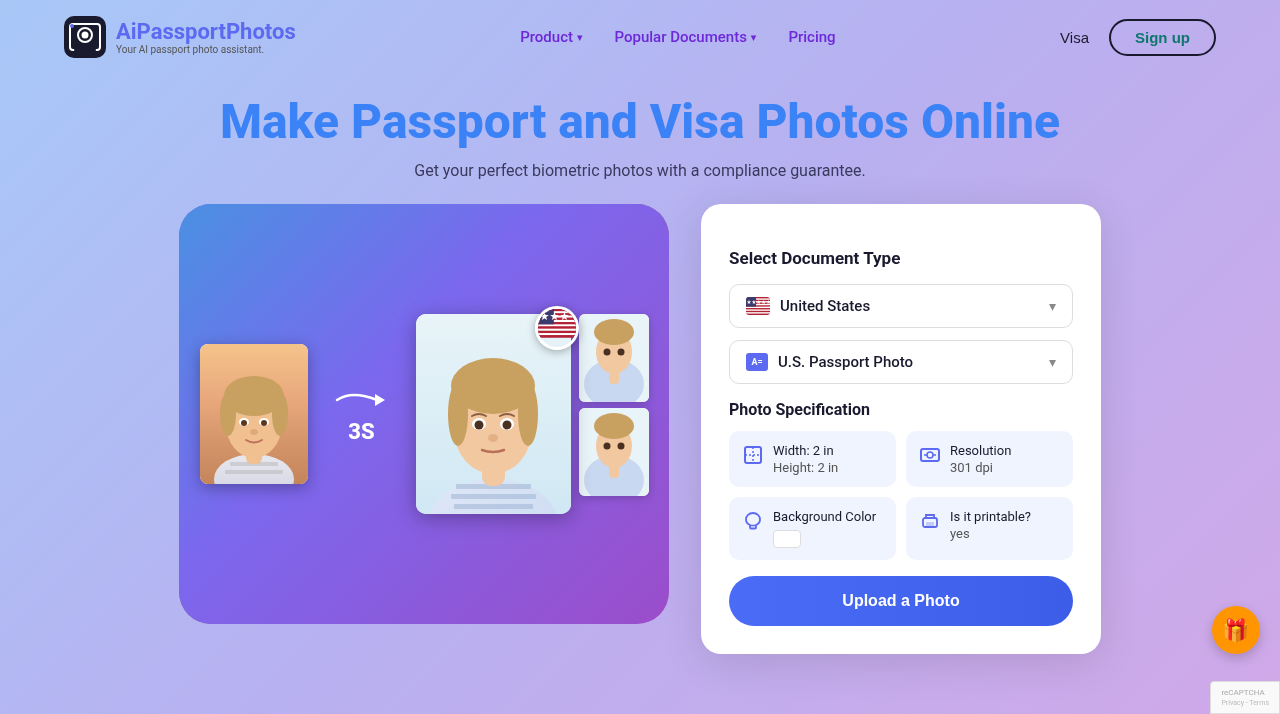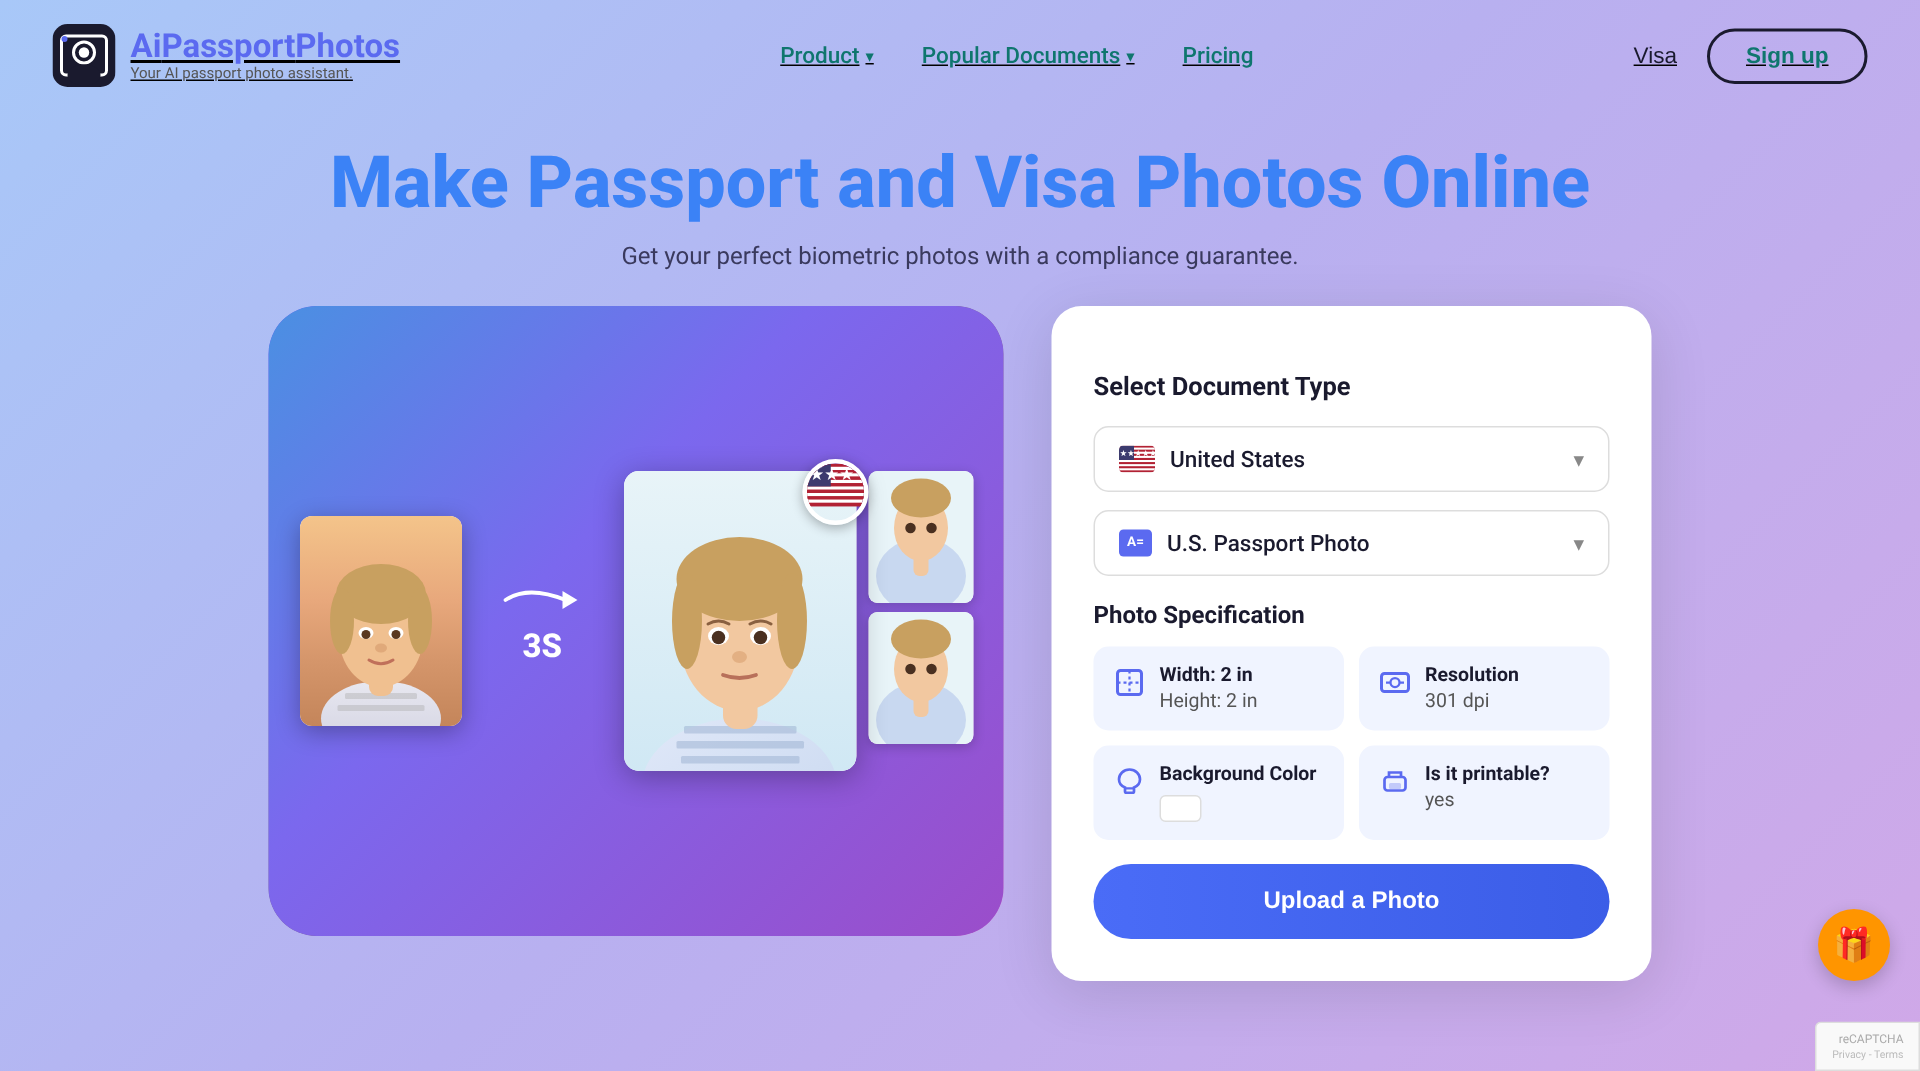--- a/index.html
+++ b/index.html
@@ -9,23 +9,22 @@
       min-height: 714px;
       width: 1280px;
       overflow: hidden;
     }
 
     
     nav {
       display: flex;
       align-items: center;
       justify-content: space-between;
-      padding: 16px 35px;
+      padding: 16px 64px;
       background: transparent;
-      text-decoration: underline;
     }
     .logo-area {
       display: flex;
       align-items: center;
       gap: 10px;
     }
     .logo-icon {
       width: 42px;
       height: 42px;
     }
@@ -43,21 +42,21 @@
       font-size: 10px;
       color: #555;
     }
     .nav-links {
       display: flex;
       align-items: center;
       gap: 32px;
     }
     .nav-link {
       font-size: 15px;
-      color: #0f766e;
+      color: #6d28d9;
       cursor: pointer;
       display: flex;
       align-items: center;
       gap: 4px;
       font-weight: 500;
     }
     .nav-link .chevron { font-size: 11px; }
     .nav-actions {
       display: flex;
       align-items: center;
@@ -285,21 +284,21 @@
       margin-top: 2px;
       flex-shrink: 0;
     }
     .spec-info {
       display: flex;
       flex-direction: column;
       gap: 2px;
     }
     .spec-label {
       font-size: 13px;
-      font-weight: 700;
+      font-weight: 400;
       color: #1a1a2e;
     }
     .spec-value {
       font-size: 13px;
       color: #555;
     }
     .color-swatch {
       width: 28px;
       height: 18px;
       border-radius: 4px;
@@ -347,21 +346,21 @@
       bottom: 0;
       right: 0;
       background: #f9f9f9;
       border: 1px solid #ddd;
       border-radius: 4px 0 0 0;
       padding: 6px 10px;
       font-size: 9px;
       color: #888;
       display: flex;
       flex-direction: column;
-      align-items: flex-end;
+      align-items: flex-start;
       gap: 2px;
     }
 
     
     .doc-icon {
       width: 22px;
       height: 18px;
       background: #5b6af0;
       border-radius: 3px;
       display: flex;

